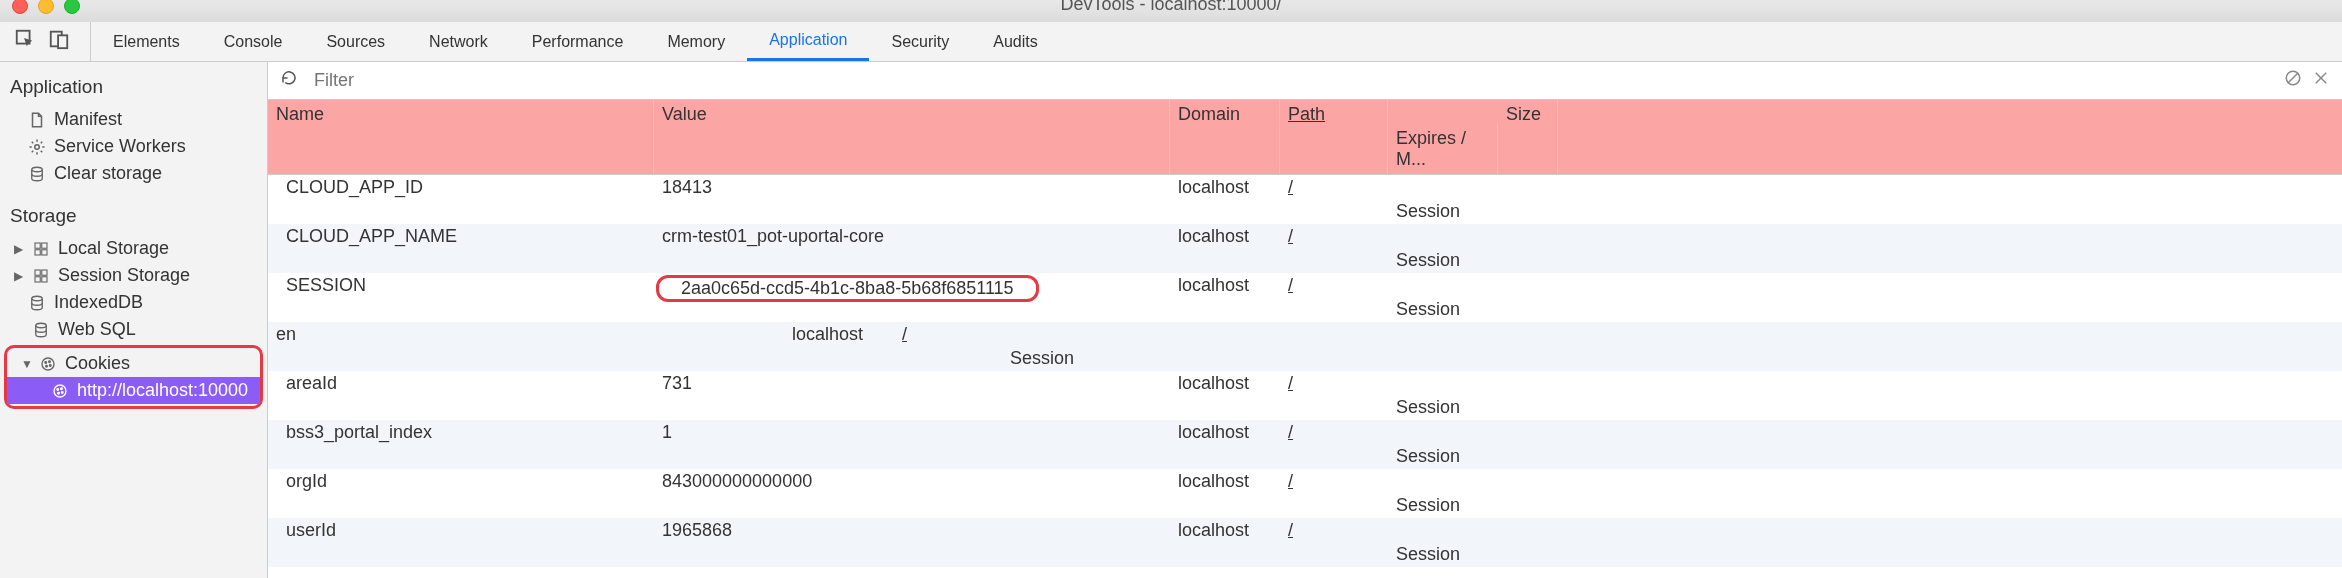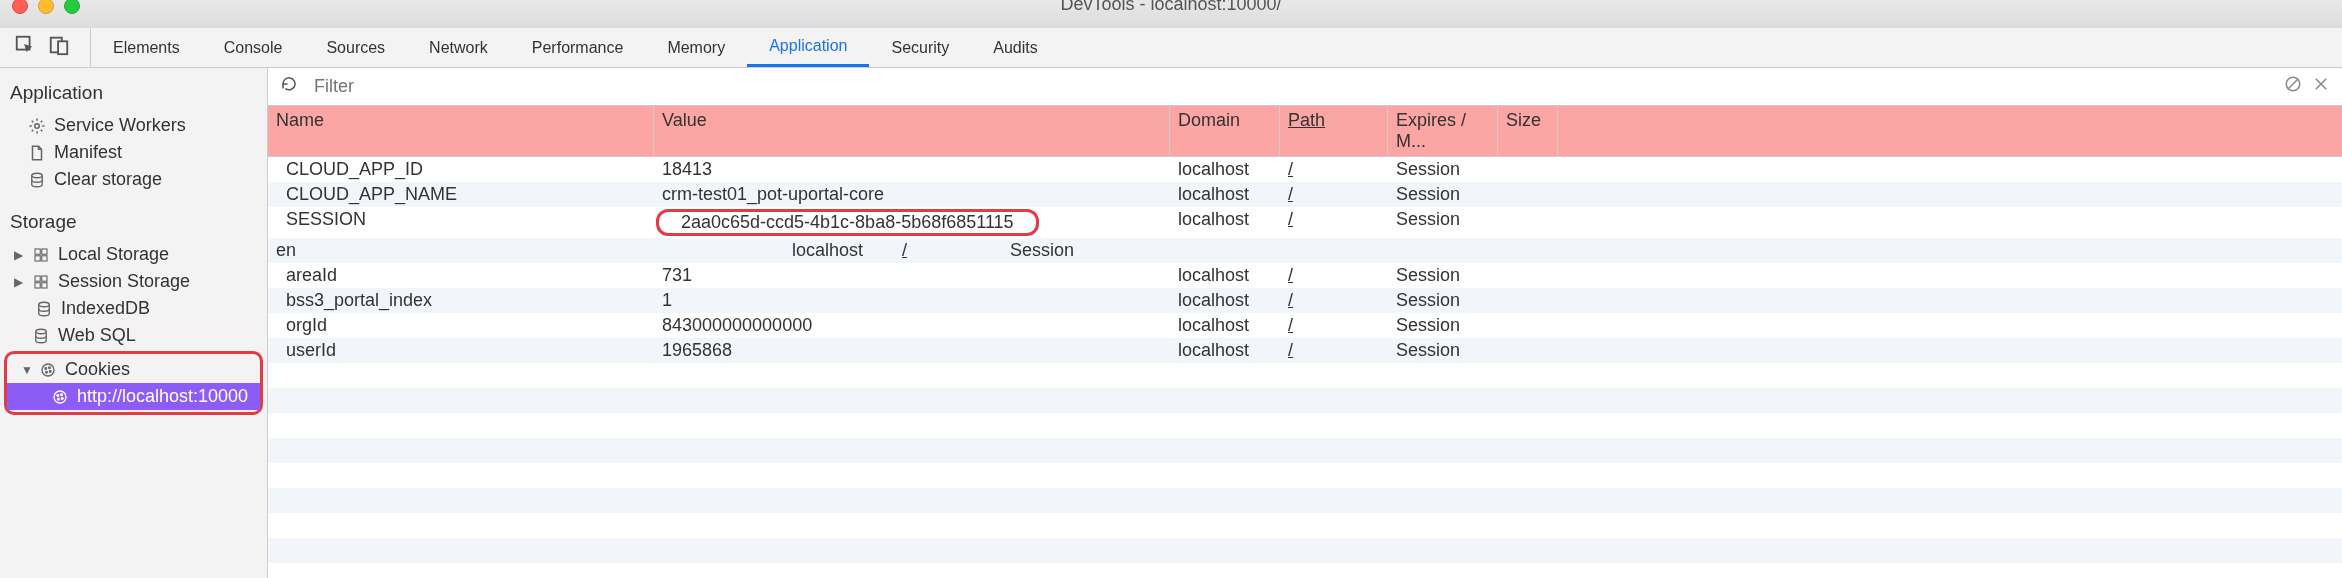--- a/index.html
+++ b/index.html
@@ -1,19 +1,19 @@
 <!DOCTYPE html>
 <html><head>
 <meta charset="utf-8">
 <style>
 * { box-sizing: border-box; margin: 0; padding: 0; }
 body { font-family: -apple-system, BlinkMacSystemFont, "Segoe UI", Helvetica, Arial, sans-serif; font-size: 18px; color: #333; background: #fff; width: 2342px; height: 578px; overflow: hidden; }
 
 
-.title-bar { height: 28px; background: linear-gradient(#e8e8e8, #dcdcdc); position: relative; display: block; }
+.title-bar { height: 22px; background: linear-gradient(#e8e8e8, #dcdcdc); position: relative; display: block; }
 .traffic-lights { position: absolute; top: -2px; left: 12px; display: flex; gap: 10px; }
 .traffic-light { width: 16px; height: 16px; border-radius: 50%; }
 .tl-red { background: #ff5f57; border: 1px solid #e0443e; }
 .tl-yellow { background: #ffbd2e; border: 1px solid #dea123; }
 .tl-green { background: #28c940; border: 1px solid #1aab29; }
 .title-text { text-align: center; color: #555; font-size: 18px; line-height: 14px; position: absolute; left: 0; right: 0; top: -3px; }
 
 
 .tabs-row { height: 40px; display: flex; align-items: center; background: #f3f3f3; border-bottom: 1px solid #ccc; }
 .tabs-left-icons { display: flex; align-items: center; gap: 12px; padding: 0 20px 0 14px; border-right: 1px solid #ccc; height: 100%; }
@@ -49,21 +49,21 @@
 .grid { flex: 1; overflow: hidden; }
 .grid-header { display: flex; border-bottom: 1px solid #ccc; background: #fca5a5; }
 .grid-header .col { padding: 4px 8px; font-size: 18px; border-right: 1px solid #ccc; color: #333; }
 .grid-body .row { display: flex; }
 .grid-body .row:nth-child(even) { background: #f2f6fb; }
 .grid-body .cell { padding: 2px 8px; font-size: 18px; border-right: 1px solid transparent; overflow: hidden; white-space: nowrap; text-overflow: ellipsis; }
 .col-name { width: 386px; }
 .col-value { width: 516px; }
 .col-domain { width: 110px; }
 .col-path { width: 108px; text-decoration: underline; }
-.col-expires { width: 110px; }
+.col-expires { width: 110px; margin-top: 24px; }
 .col-size { width: 60px; }
 .grid-body .cell.col-name { padding-left: 18px; }
 .grid-body .empty-rows .row { height: 25px; }
 
 .value-highlight { display: inline-block; border: 3px solid #e63946; border-radius: 12px; padding: 0 22px; margin-left: -6px; }
 
 .icon svg { stroke: #666; fill: none; stroke-width: 1.5; }
 </style>
 </head>
 <body>
@@ -105,34 +105,34 @@
     </div>
 </div>
 
 <div class="main">
   <div class="sidebar">
     <div class="section-header">Application</div>
     <div id="app-items">
         <div class="tree-item">
           <span class="icon">
             <svg viewBox="0 0 24 24">
+              <path d="M6 3h8l4 4v14H6z" fill="none" stroke="#666" stroke-width="2"></path>
+              <path d="M14 3v4h4" fill="none" stroke="#666" stroke-width="2"></path>
+            </svg>
+          </span>
+          <span>Manifest</span>
+        </div>
+        <div class="tree-item">
+          <span class="icon">
+            <svg viewBox="0 0 24 24">
               <circle cx="12" cy="12" r="3" fill="none" stroke="#666" stroke-width="2"></circle>
               <path d="M12 2v3M12 19v3M2 12h3M19 12h3M5 5l2 2M17 17l2 2M5 19l2-2M17 7l2-2" stroke="#666" stroke-width="2"></path>
             </svg>
           </span>
           <span>Service Workers</span>
-        </div>
-        <div class="tree-item">
-          <span class="icon">
-            <svg viewBox="0 0 24 24">
-              <path d="M6 3h8l4 4v14H6z" fill="none" stroke="#666" stroke-width="2"></path>
-              <path d="M14 3v4h4" fill="none" stroke="#666" stroke-width="2"></path>
-            </svg>
-          </span>
-          <span>Manifest</span>
         </div>
         <div class="tree-item">
           <span class="icon">
             <svg viewBox="0 0 24 24">
               <ellipse cx="12" cy="6" rx="7" ry="3" fill="none" stroke="#666" stroke-width="1.8"></ellipse>
               <path d="M5 6v12c0 1.6 3 3 7 3s7-1.4 7-3V6" fill="none" stroke="#666" stroke-width="1.8"></path>
               <path d="M5 12c0 1.6 3 3 7 3s7-1.4 7-3" fill="none" stroke="#666" stroke-width="1.8"></path>
             </svg>
           </span>
           <span>Clear storage</span>
@@ -157,21 +157,21 @@
           <span class="icon" style="color:#666">
             <svg viewBox="0 0 24 24">
               <rect x="4" y="4" width="7" height="7" stroke="#666" fill="none"></rect>
               <rect x="13" y="4" width="7" height="7" stroke="#666" fill="none"></rect>
               <rect x="4" y="13" width="7" height="7" stroke="#666" fill="none"></rect>
               <rect x="13" y="13" width="7" height="7" stroke="#666" fill="none"></rect>
             </svg>
           </span>
           <span>Session Storage</span>
         </div>
-        <div class="tree-item" style="padding-left: 17px;">
+        <div class="tree-item" style="padding-left: 10px;">
           <span class="arrow"></span>
           <span class="icon" style="color:#666">
             <svg viewBox="0 0 24 24">
               <ellipse cx="12" cy="6" rx="7" ry="3" fill="none" stroke="#666" stroke-width="1.8"></ellipse>
               <path d="M5 6v12c0 1.6 3 3 7 3s7-1.4 7-3V6" fill="none" stroke="#666" stroke-width="1.8"></path>
               <path d="M5 12c0 1.6 3 3 7 3s7-1.4 7-3" fill="none" stroke="#666" stroke-width="1.8"></path>
             </svg>
           </span>
           <span>IndexedDB</span>
         </div>

